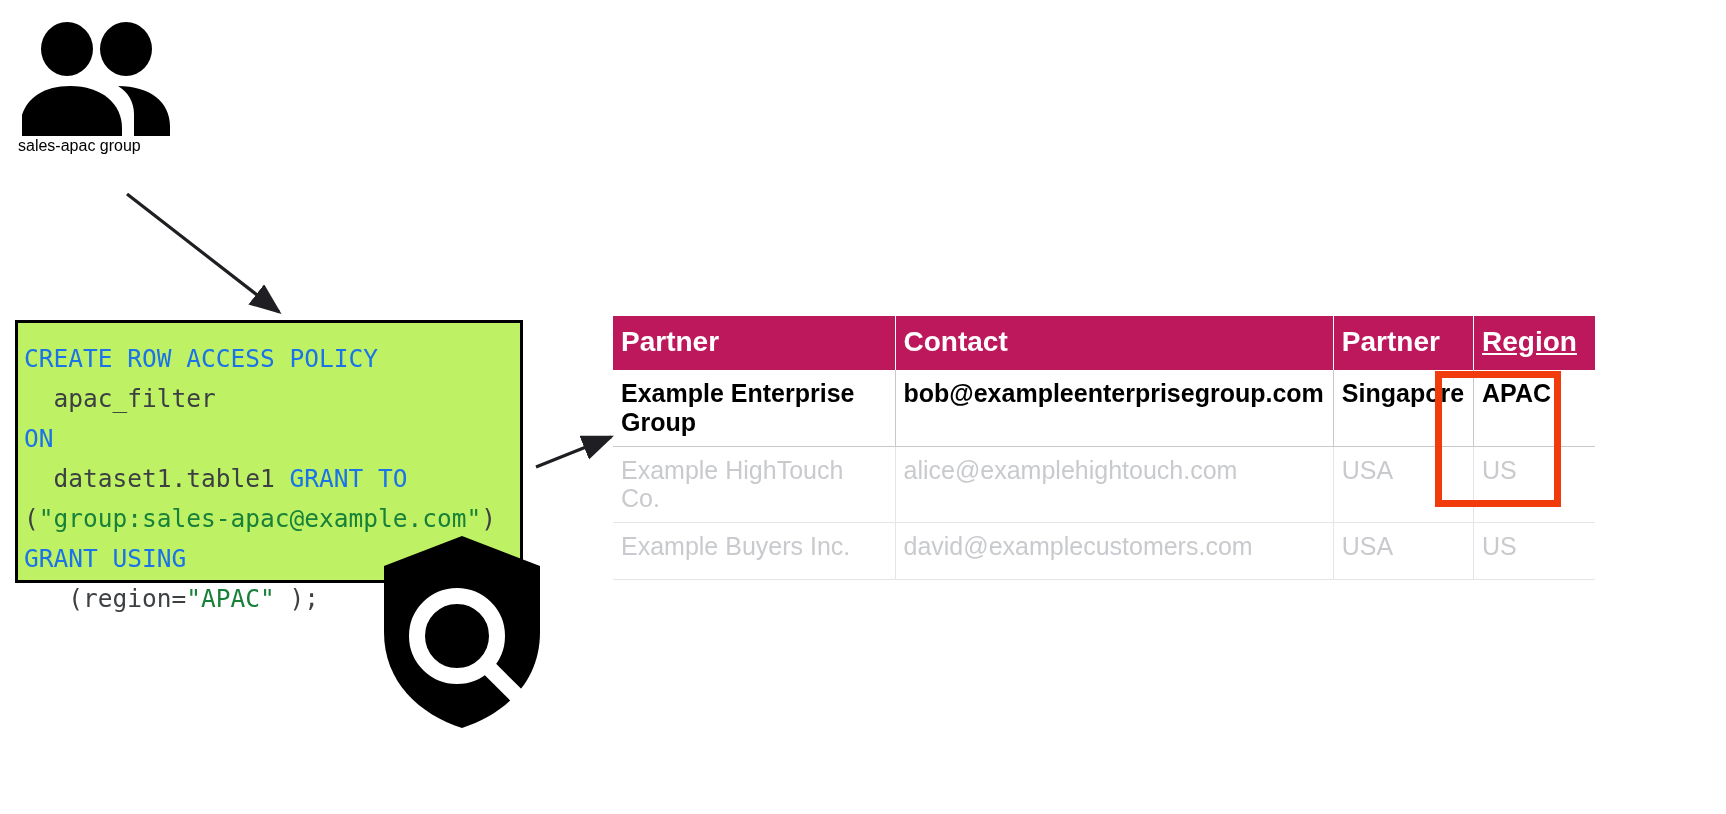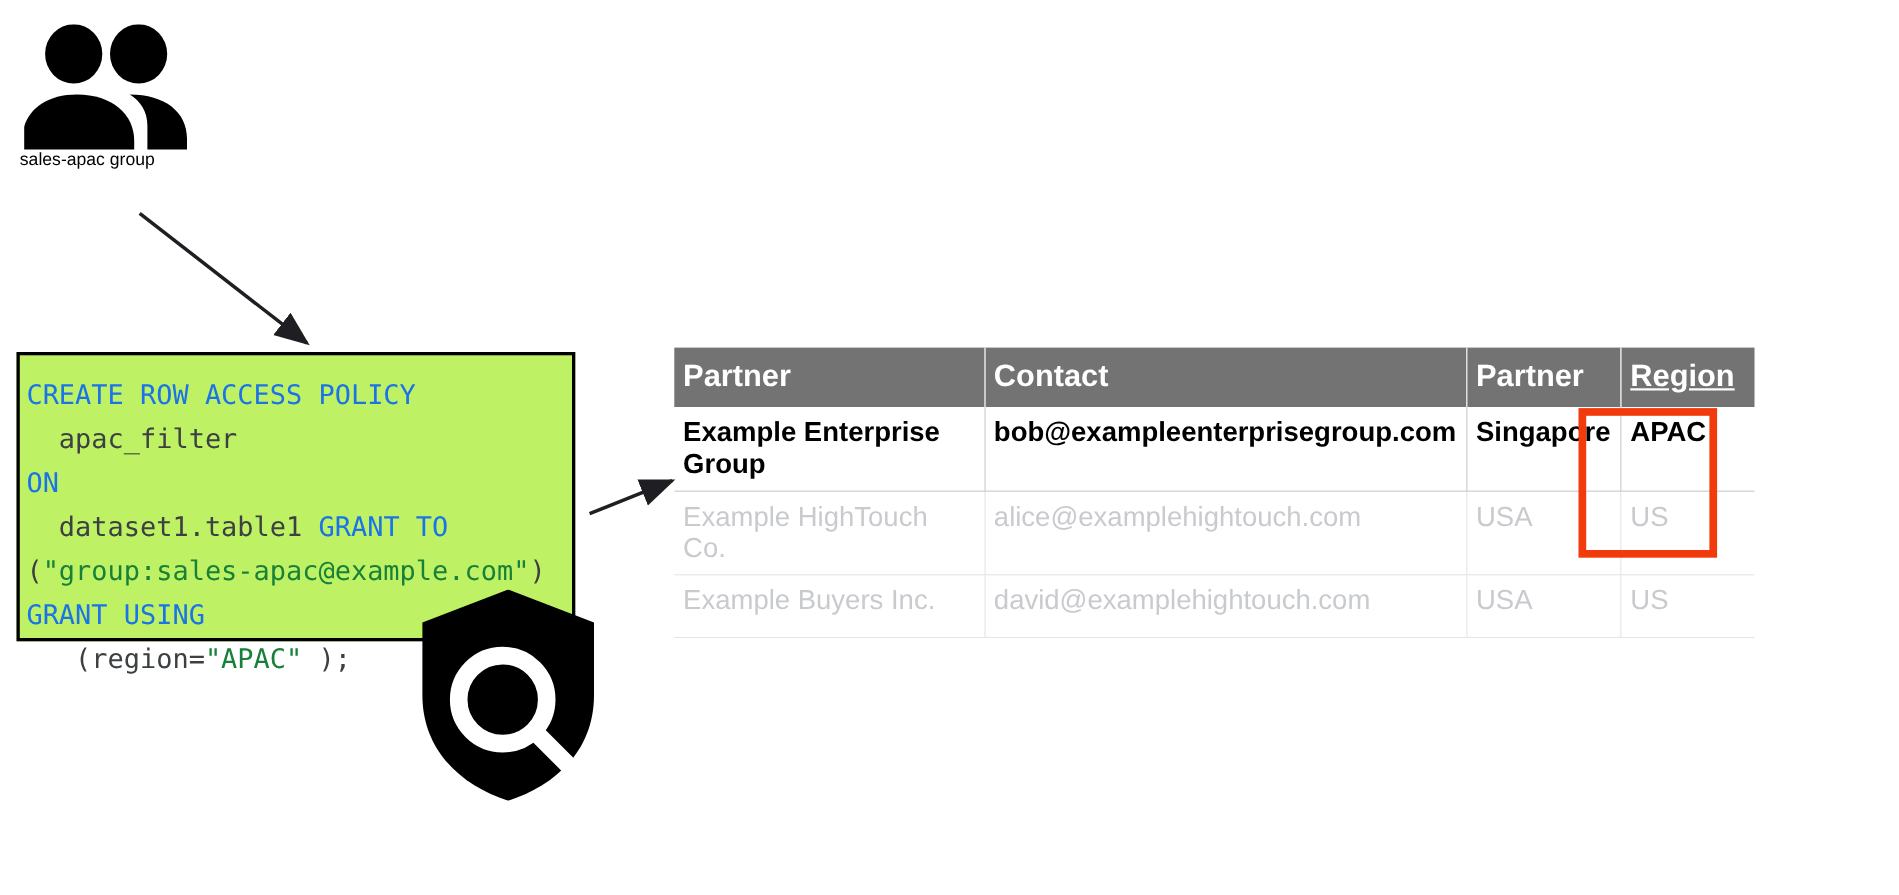--- a/index.html
+++ b/index.html
@@ -81,21 +81,21 @@
   }
   #partner-table th,
   #partner-table td {
     text-align: left;
     vertical-align: top;
     padding: 9px 9px 9px 8px;
     font-size: 25px;
     box-sizing: border-box;
   }
   #partner-table thead th {
-    background: #737373;
+    background: #be185d;
     color: #ffffff;
     font-weight: bold;
     font-size: 28px;
     padding-top: 10px;
     padding-bottom: 12px;
     border-right: 1px solid #ffffff;
     line-height: 1.15;
   }
   #partner-table thead th:last-child { border-right: none; text-decoration: underline; }
 
@@ -194,20 +194,20 @@
       <td class="col-region">APAC</td>
     </tr>
     <tr class="row-muted">
       <td class="col-partner">Example HighTouch Co.</td>
       <td class="col-contact">alice@examplehightouch.com</td>
       <td class="col-country">USA</td>
       <td class="col-region">US</td>
     </tr>
     <tr class="row-muted">
       <td class="col-partner">Example Buyers Inc.</td>
-      <td class="col-contact">david@examplehightouch.com</td>
+      <td class="col-contact">david@examplecustomers.com</td>
       <td class="col-country">USA</td>
       <td class="col-region">US</td>
     </tr>
   </tbody>
 </table>
 
 <div id="region-highlight" style="border-color: rgb(242, 59, 12);"></div>
 
 </body></html>

